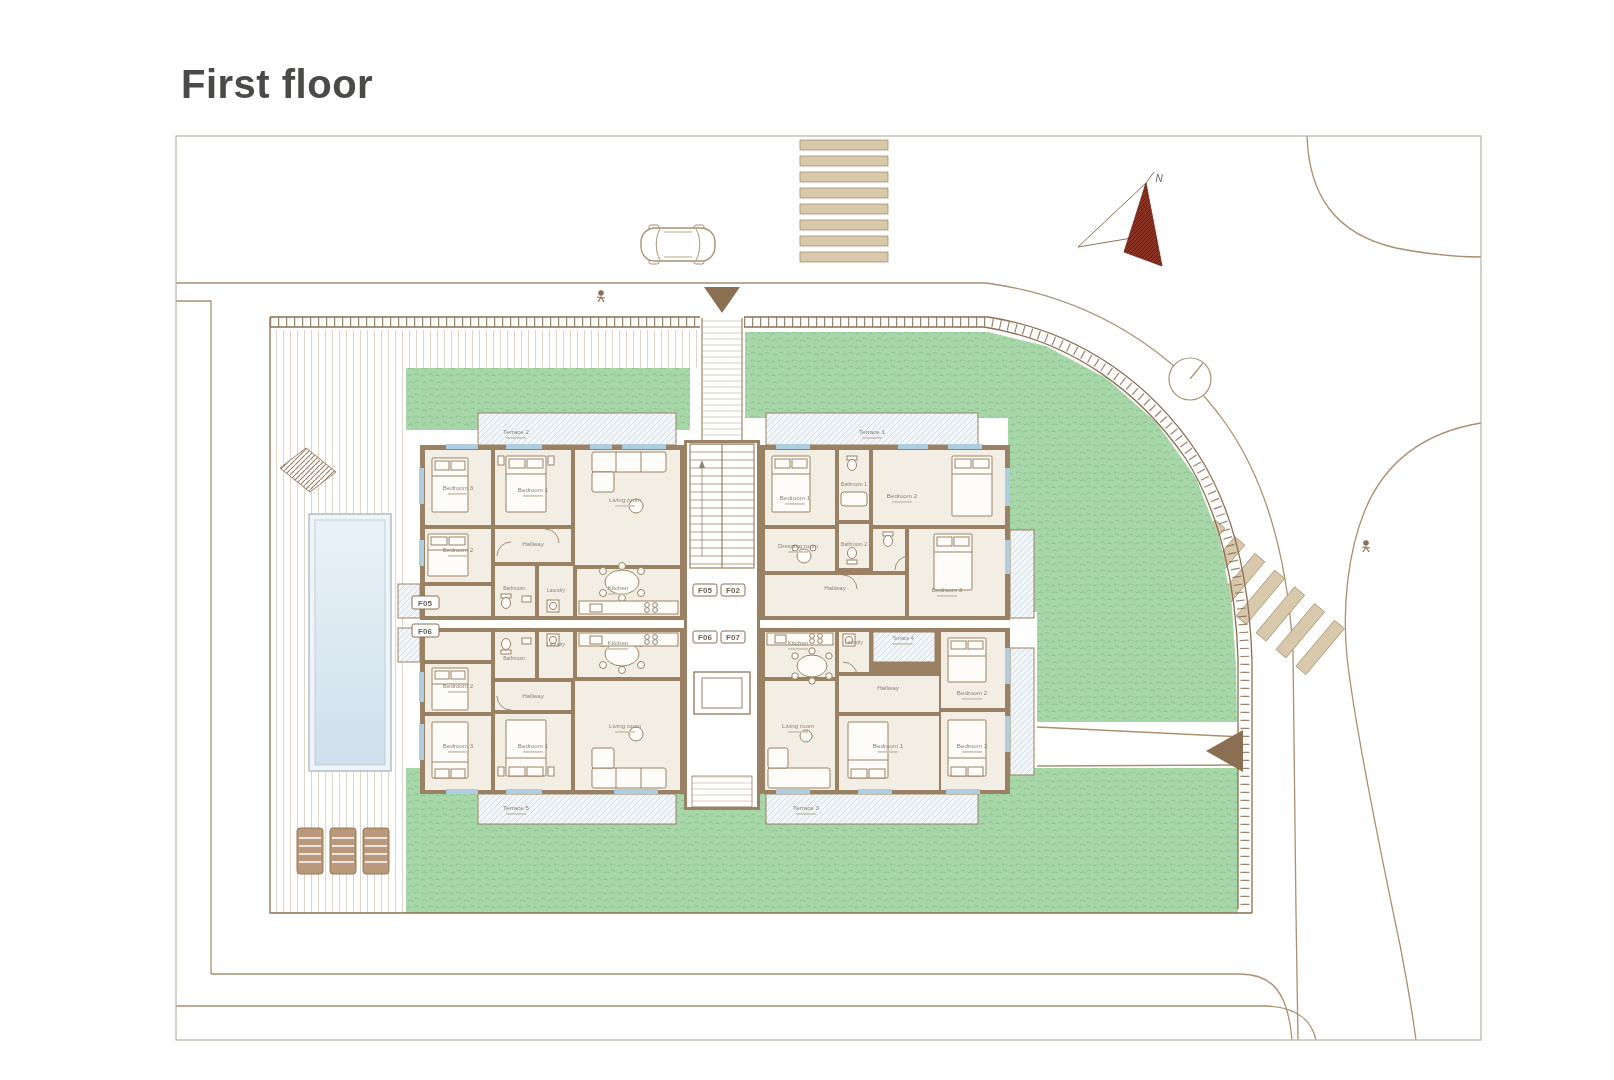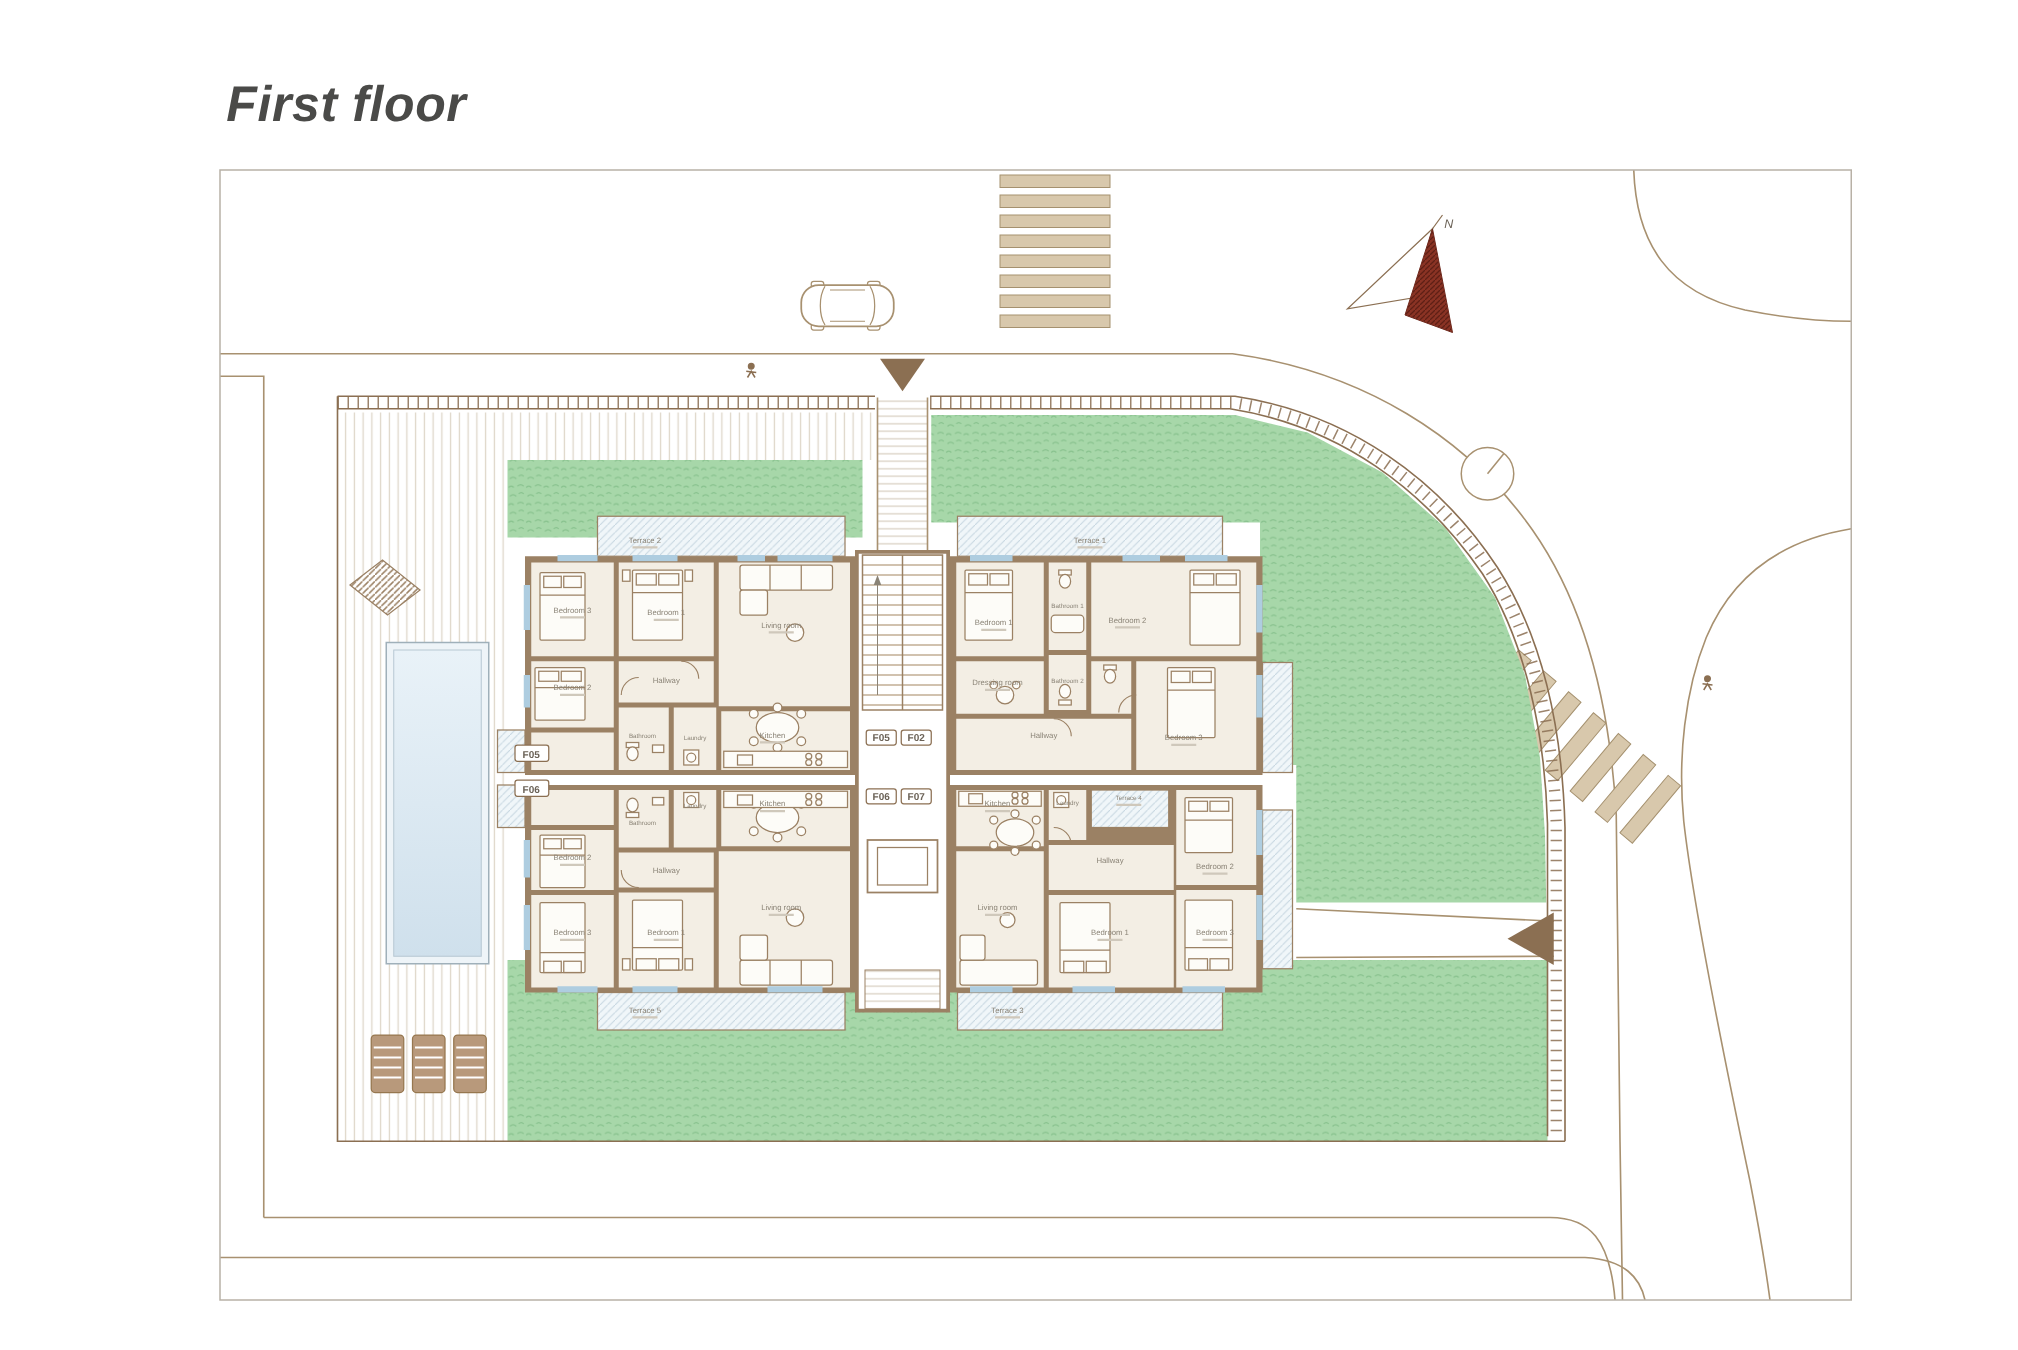--- a/index.html
+++ b/index.html
@@ -5,21 +5,21 @@
   :root{
     --c-grass:#a7d7a9; --c-wall:#9b8164; --c-room:#f3eee4; --c-road-line:#a89170;
     --c-fence:#8b6f52; --c-pool-water:#dce9f3; --c-crosswalk-stripe:#d8c8ac;
     --c-north-arrow-red:#8a3324; --c-terrace-tile:#f0f6f9; --c-title-text:#4a4a48;
     --c-room-label-text:#8a8376;
   }
   html,body{margin:0;padding:0;background:#fff;}
   .page{position:relative;width:1614px;height:1080px;background:#ffffff;overflow:hidden;
         font-family:"Liberation Sans",sans-serif;}
   .title{position:absolute;left:181px;top:62px;font-size:40px;font-weight:bold;
-         color:var(--c-title-text,#4a4a48);letter-spacing:.5px;font-style:italic;}
+         color:var(--c-title-text,#4a4a48);letter-spacing:.5px;}
   svg.plan{position:absolute;left:0;top:0;}
   svg text{font-family:"Liberation Sans",sans-serif;}
   .rl{font-size:6.2px;fill:var(--c-room-label-text,#8a8376);text-anchor:middle;}
   .rs{font-size:5px;fill:var(--c-room-label-text,#8a8376);text-anchor:middle;}
   .ub{font-size:8px;font-weight:bold;fill:#6b6257;text-anchor:middle;}
   .nlab{font-size:10px;fill:#6b6257;text-anchor:middle;font-style:italic;}
   .al{fill:#cfc8bb;}
   .roadline{stroke:var(--c-road-line,#a89170);fill:none;stroke-width:1.3;}
   .fenceline{stroke:var(--c-fence,#8b6f52);fill:none;stroke-width:1.3;}
   .fencetick{stroke:var(--c-fence,#8b6f52);fill:none;stroke-width:9;stroke-dasharray:1.2 6.8;opacity:.85;}

